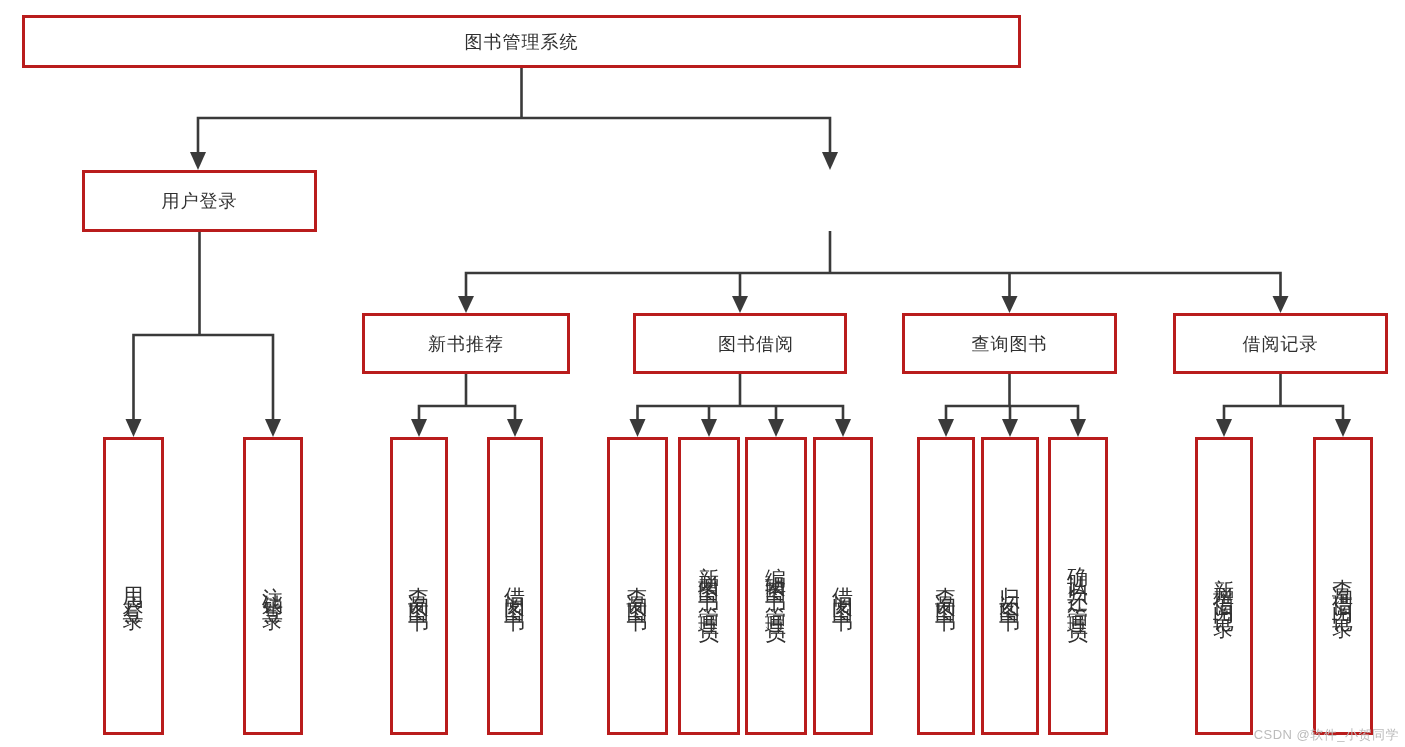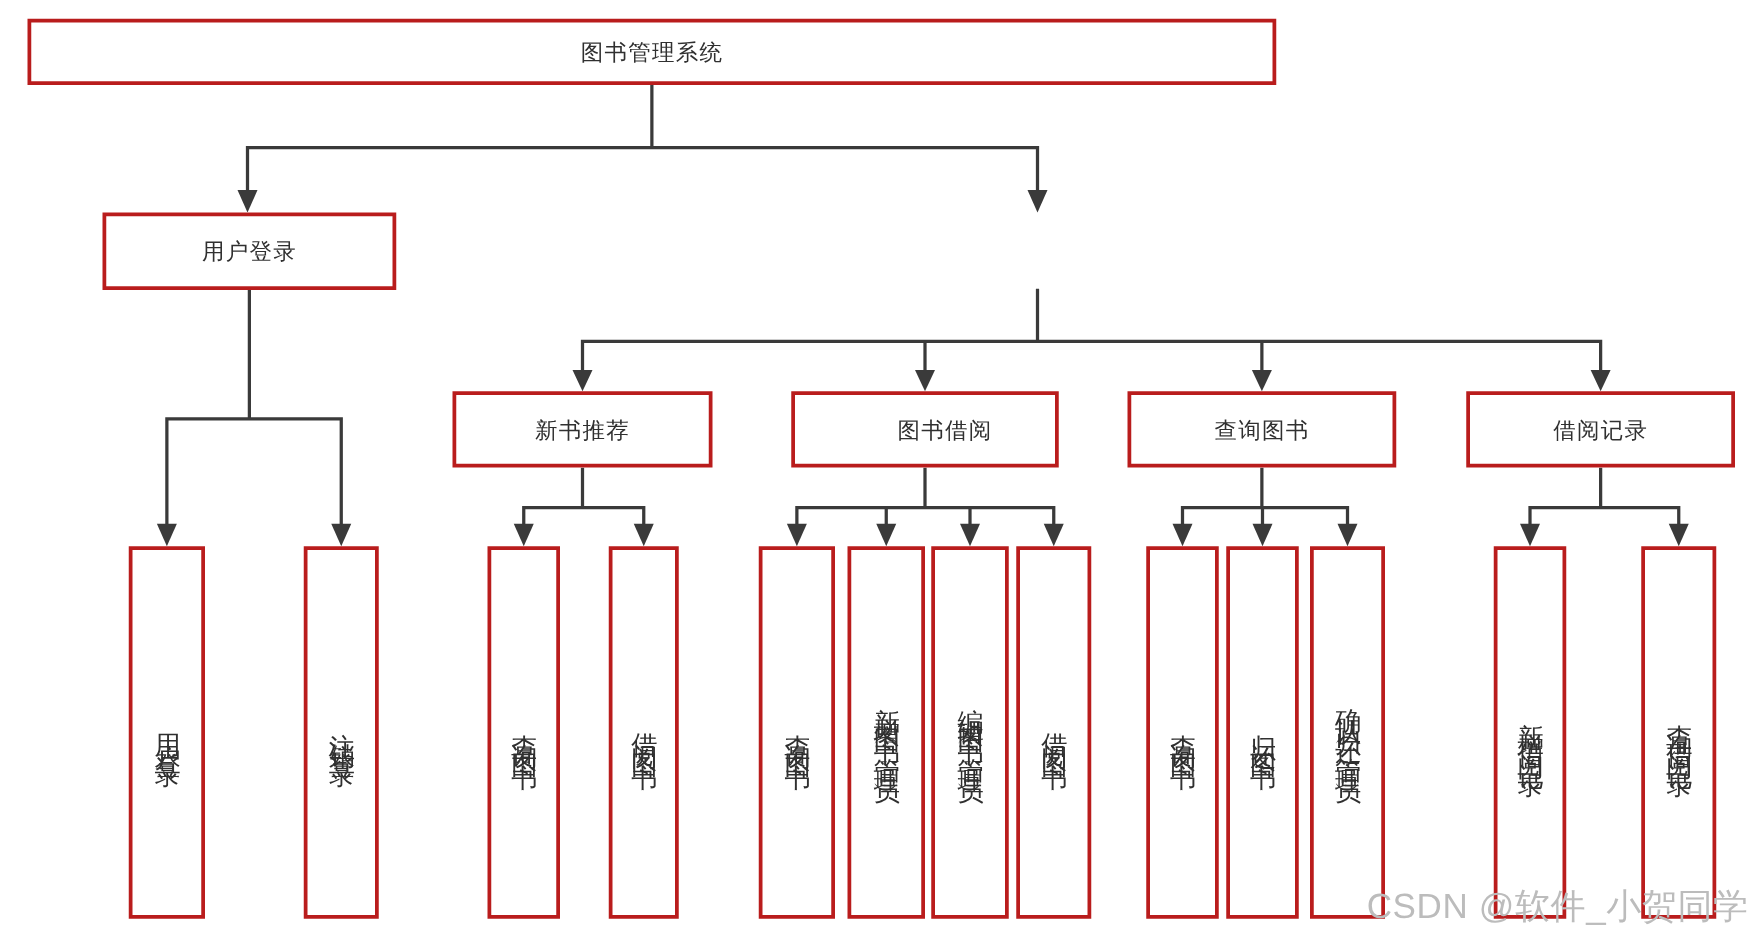--- a/index.html
+++ b/index.html
@@ -32,21 +32,21 @@
     text-orientation:mixed;
     font-size:21px;
     letter-spacing:8px;
     line-height:1;
     white-space:nowrap;
   }
   .watermark {
     position:absolute;
     right:6px;
     bottom:3px;
-    font-size:28px;
+    font-size:13px;
     color:#bcbcbc;
     letter-spacing:0.5px;
     z-index:5;
     white-space:nowrap;
   }
 </style>
 </head>
 <body>
 
 <div id="canvas">

